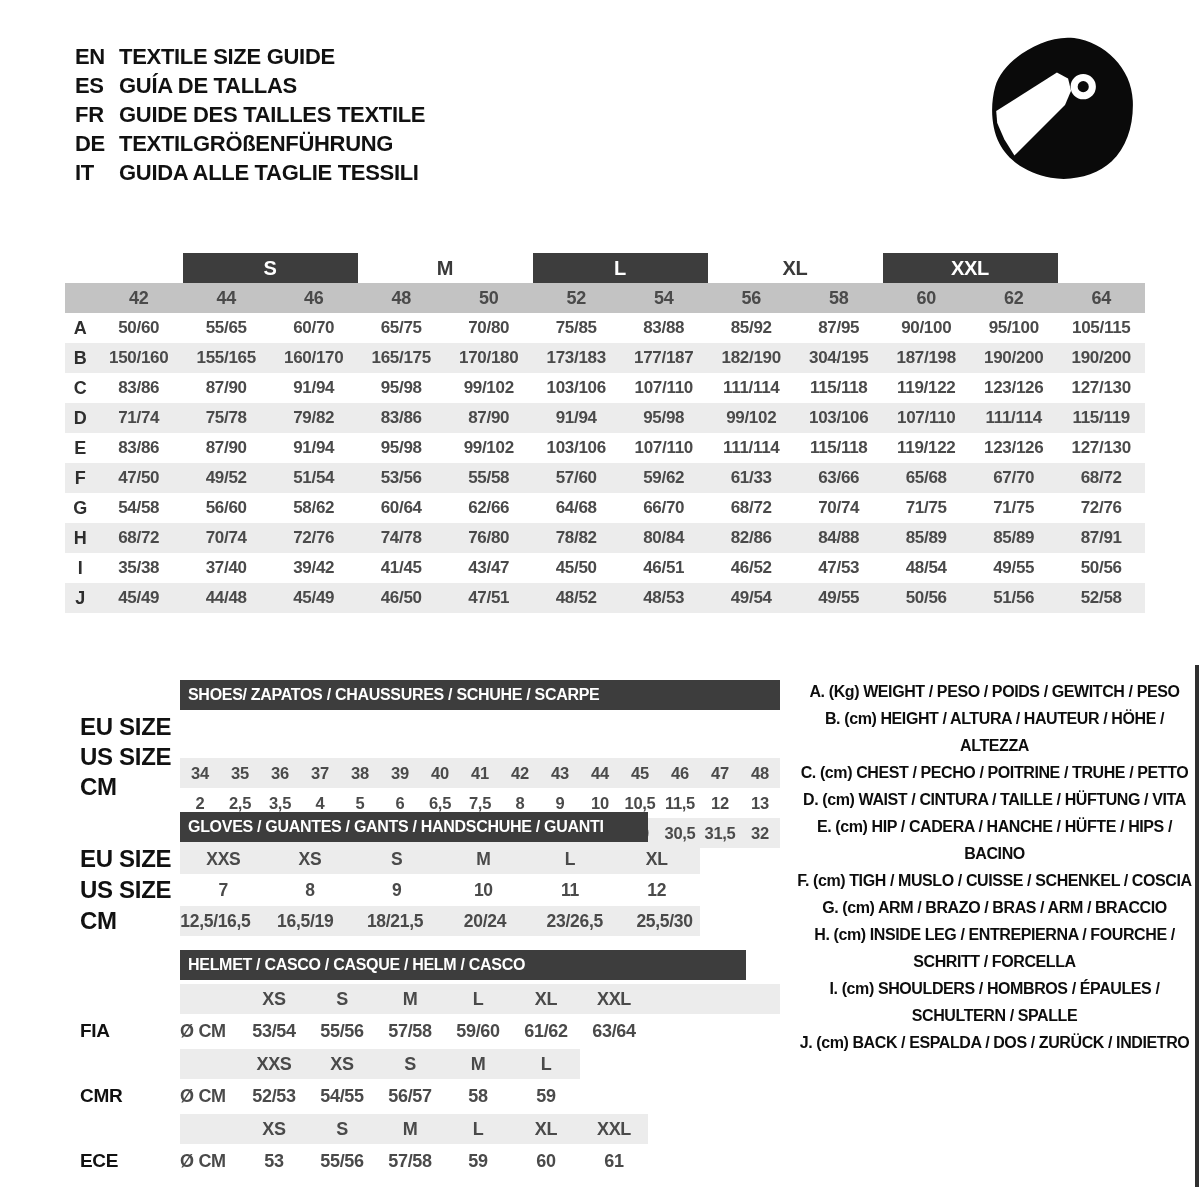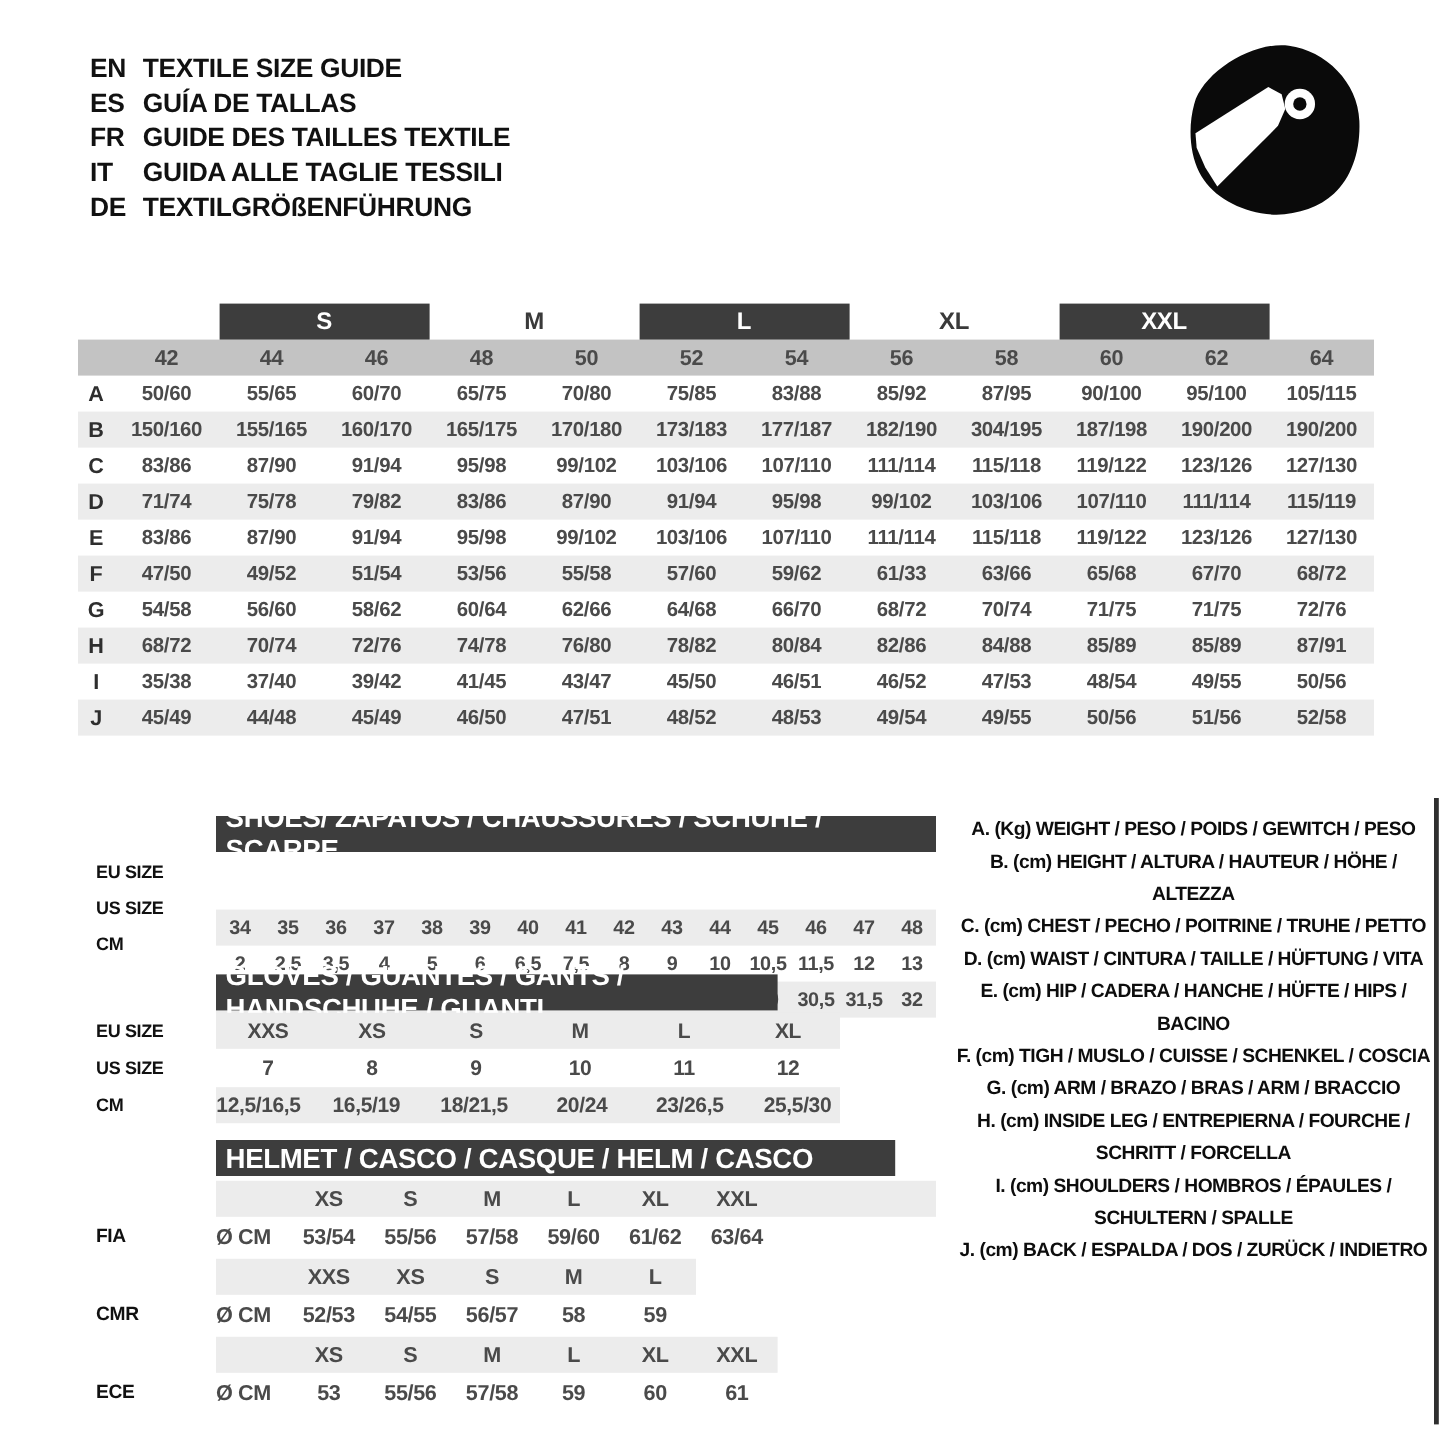--- a/index.html
+++ b/index.html
@@ -26,44 +26,44 @@
   .g1{grid-column:2/4}.g2{grid-column:4/6}.g3{grid-column:6/8}.g4{grid-column:8/10}.g5{grid-column:10/12}
   .numrow{ display:grid; grid-template-columns:repeat(12,1fr); padding-left:30px; height:30px; background:#c3c3c3; }
   .numrow .cell{ font-size:18px; }
   .cell{ display:flex; align-items:center; justify-content:center; font-size:17px; color:#4a4a4a; }
   .trow{ display:flex; height:30px; }
   .textile-rows .trow:nth-of-type(even){ background:#ececec; }
   .trow .letter{ width:30px; display:flex; align-items:center; justify-content:center; font-size:18px; color:#2e2e2e; }
   .trow .cells{ flex:1; display:grid; grid-template-columns:repeat(12,1fr); }
 
   
-  .sec-bar{ position:absolute; height:30px; background:#3d3d3d; color:#fff; font-size:23px;
+  .sec-bar{ position:absolute; height:30px; background:#3d3d3d; color:#fff; font-size:16px;
             display:flex; align-items:center; padding-left:8px; }
   .side-label{ position:absolute; left:80px; height:30px; display:flex; align-items:center;
-               font-size:15px; color:#111;text-align:center; }
+               font-size:24px; color:#111;text-align:center; }
 
   
   .srow{ position:absolute; left:180px; width:600px; height:30px; display:grid; grid-template-columns:repeat(15,1fr);margin-top:46px; }
   .srow .cell{ font-size:16.5px; }
   .stripe-bg{ background:#ececec; }
 
   
   .grow{ position:absolute; left:180px; width:520px; height:30px; display:grid; grid-template-columns:repeat(6,1fr); }
   .grow .cell{ font-size:17.5px; }
 
   
   .helmet-rows{ position:absolute; left:180px; top:984px; }
   .std-stripe{ height:30px; background:#ececec; margin-bottom:2px; display:grid;
                grid-template-columns:repeat(6,68px); padding-left:60px; }
   .std-block:nth-of-type(1) .std-stripe{ width:600px; }
   .std-block:nth-of-type(2) .std-stripe{ width:400px; }
   .std-block:nth-of-type(3) .std-stripe{ width:468px; }
   .std-row{ position:relative; height:30px; margin-bottom:3px; display:flex; }
   .std-label{ position:absolute; left:-100px; width:90px; height:30px; display:flex; align-items:center;
-              font-size:16px; color:#111; }
+              font-size:19px; color:#111; }
   .unit{ width:60px; display:flex; align-items:center; font-size:18px; color:#4a4a4a; }
   .vals{ display:grid; grid-template-columns:repeat(6,68px); }
   .std-stripe .cell, .vals .cell{ font-size:18px; }
 
   
   .legend{ position:absolute; left:792px; top:678px; width:405px; font-size:16px;
            line-height:27px; color:#0d0d0d; letter-spacing:-0.4px;text-align:center; }
 
   
   .edge-line{ position:absolute; left:1195px; top:665px; width:4px; height:522px; background:#2f2f2f; }
@@ -84,27 +84,27 @@
         <span class="lang-code">ES</span>
         <span class="lang-label">GUÍA DE TALLAS</span>
       </div>
 
       <div class="lang-row">
         <span class="lang-code">FR</span>
         <span class="lang-label">GUIDE DES TAILLES TEXTILE</span>
       </div>
 
       <div class="lang-row">
+        <span class="lang-code">DE</span>
+        <span class="lang-label">TEXTILGRÖßENFÜHRUNG</span>
+      </div>
+
+      <div class="lang-row">
         <span class="lang-code">IT</span>
         <span class="lang-label">GUIDA ALLE TAGLIE TESSILI</span>
-      </div>
-
-      <div class="lang-row">
-        <span class="lang-code">DE</span>
-        <span class="lang-label">TEXTILGRÖßENFÜHRUNG</span>
       </div>
     </div>
 
   <div class="logo">
     <svg viewBox="0 0 170 170" width="172" height="172" aria-hidden="true">
       <path fill="#0a0a0a" d="M95 10 C125 14 152 40 153 72 C154 96 147 118 132 132
         C118 145 94 152 72 148 C50 144 30 132 21 114 C13 98 12 76 17 58 C24 32 65 6 95 10 Z"></path>
       <path fill="#ffffff" d="M18 82 L78 44 L89 50 L92 62 L86 76 L36 126 L26 110 L19 94 Z"></path>
       <circle cx="104" cy="58" r="12.5" fill="#ffffff"></circle>
       <circle cx="104" cy="58" r="5.5" fill="#0a0a0a"></circle>

